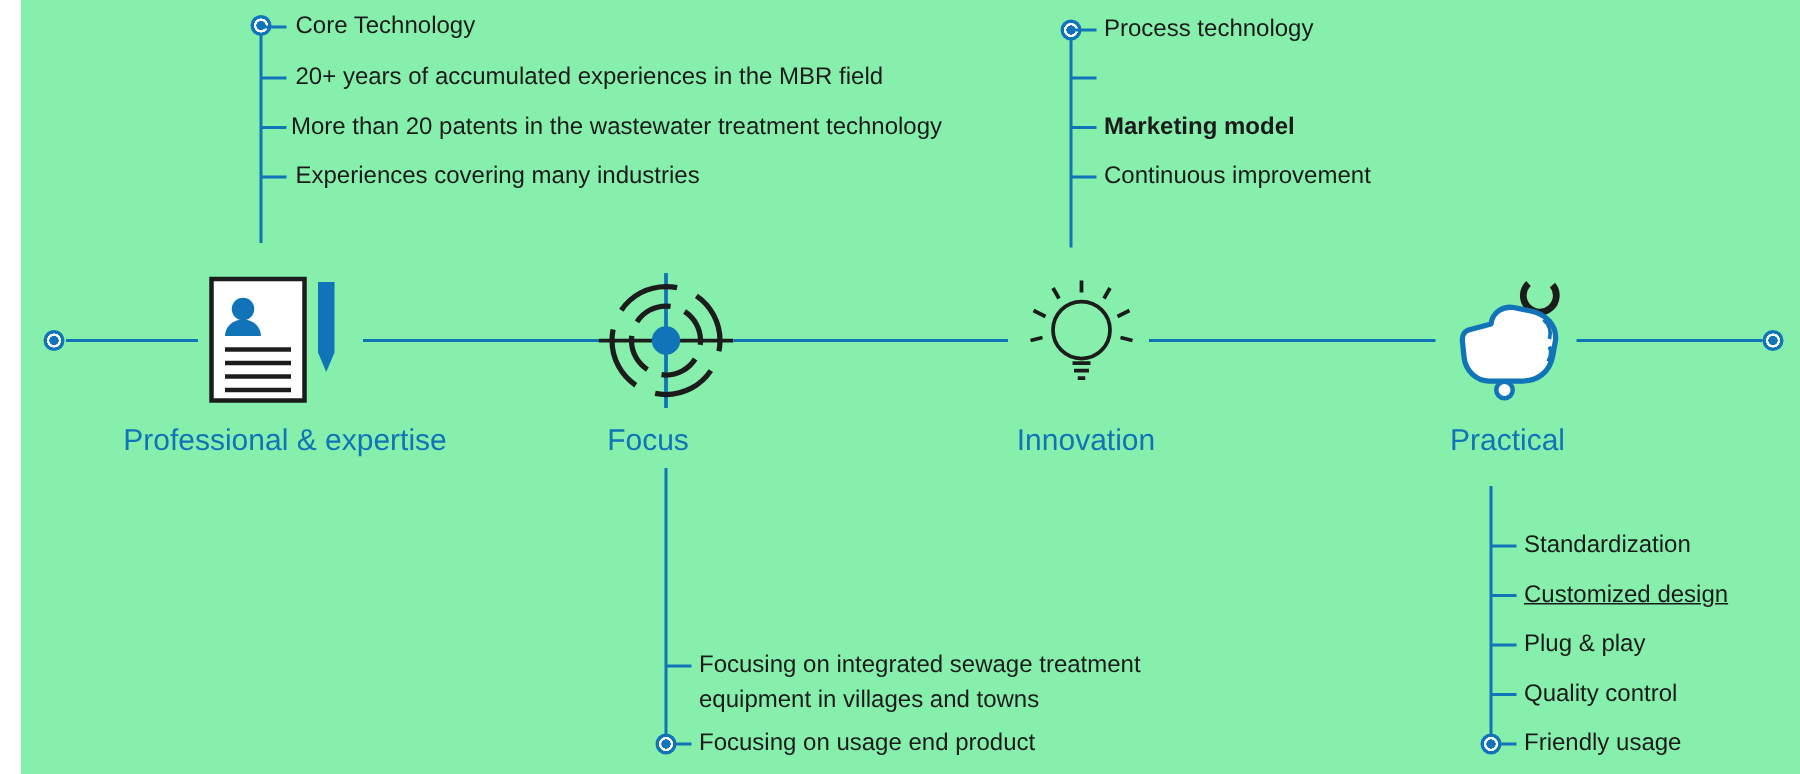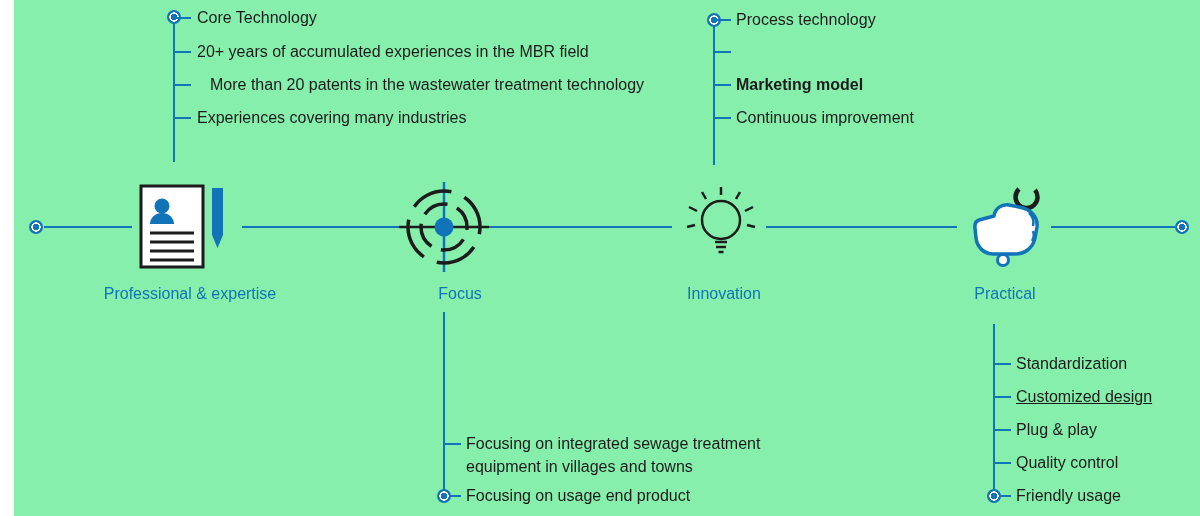--- a/index.html
+++ b/index.html
@@ -19,21 +19,21 @@
   .bullet {
     position: absolute; width: 14px; height: 14px; border-radius: 50%;
     background: radial-gradient(circle, #1173b8 0 3px, #ffffff 3.2px 4.6px, #1173b8 4.8px 7px);
   }
   .item {
     position: absolute; font-size: 16px; line-height: 23px;
     color: #1b1b1b; white-space: nowrap;
   }
   .item.wrap { white-space: normal; max-width: 330px; }
   .node-label {
-    position: absolute; top: 280px; font-size: 16px; line-height: 28px;
+    position: absolute; top: 280px; font-size: 20px; line-height: 28px;
     color: #1173b8; white-space: nowrap; transform: translateX(-50%);
   }
   .icon { position: absolute; }
 </style>
 </head>
 <body>
 
 <div class="canvas">
 
   <div class="hline" style="left:30px;   width:88px;"></div>
@@ -45,21 +45,21 @@
   <div class="bullet" style="left:1161px; top:220px;"></div>
 
   <div class="vline" style="left:159px; top:17px; height:145px;"></div>
   <div class="bullet" style="left:153px; top:10px;"></div>
 
   <div class="tick" style="left:160px; top:17px;"></div>
   <div class="item" style="left:183px; top:6px;">Core Technology</div>
   <div class="tick" style="left:160px; top:51px;"></div>
   <div class="item" style="left:183px; top:40px;">20+ years of accumulated experiences in the MBR field</div>
   <div class="tick" style="left:160px; top:84px;"></div>
-  <div class="item" style="left:196px; top:73px;">More than 20 patents in the wastewater treatment technology</div>
+  <div class="item" style="left:180px; top:73px;">More than 20 patents in the wastewater treatment technology</div>
   <div class="tick" style="left:160px; top:117px;"></div>
   <div class="item" style="left:183px; top:106px;">Experiences covering many industries</div>
 
   <svg class="icon" style="left:117px; top:183px;" width="100" height="88" viewBox="0 0 100 88">
     <rect x="10" y="3" width="62" height="81" fill="#ffffff" stroke="#1c1c1c" stroke-width="3"></rect>
     <circle cx="31" cy="23" r="7.5" fill="#1173b8"></circle>
     <path d="M19 41 a12 11 0 0 1 24 0 z" fill="#1173b8"></path>
     <line x1="19" y1="50" x2="63" y2="50" stroke="#1c1c1c" stroke-width="3"></line>
     <line x1="19" y1="59" x2="63" y2="59" stroke="#1c1c1c" stroke-width="3"></line>
     <line x1="19" y1="68" x2="63" y2="68" stroke="#1c1c1c" stroke-width="3"></line>
@@ -68,21 +68,21 @@
   </svg>
   <div class="node-label" style="left:176px;">Professional &amp; expertise</div>
 
   <svg class="icon" style="left:385px; top:182px;" width="90" height="90" viewBox="0 0 90 90">
     <line x1="45" y1="0" x2="45" y2="90" stroke="#1173b8" stroke-width="2.5"></line>
     <line x1="0" y1="45" x2="90" y2="45" stroke="#1c1c1c" stroke-width="2.5"></line>
     <circle cx="45" cy="45" r="36" fill="none" stroke="#1c1c1c" stroke-width="3.5" stroke-dasharray="42.5 14.05" stroke-dashoffset="-21.25"></circle>
     <circle cx="45" cy="45" r="23" fill="none" stroke="#1c1c1c" stroke-width="3.5" stroke-dasharray="26.1 10" stroke-dashoffset="-13"></circle>
     <circle cx="45" cy="45" r="9.5" fill="#1173b8"></circle>
   </svg>
-  <div class="node-label" style="left:446px;">Focus</div>
+  <div class="node-label" style="left:418px;">Focus</div>
 
   <div class="vline" style="left:429px; top:312px; height:184px;"></div>
   <div class="tick" style="left:430px; top:443px;"></div>
   <div class="item wrap" style="left:452px; top:432px;">Focusing on integrated sewage treatment equipment in villages and towns</div>
   <div class="tick" style="left:430px; top:495px;"></div>
   <div class="item" style="left:452px; top:484px;">Focusing on usage end product</div>
   <div class="bullet" style="left:423px; top:489px;"></div>
 
   <div class="vline" style="left:699px; top:20px; height:145px;"></div>
   <div class="bullet" style="left:693px; top:13px;"></div>

